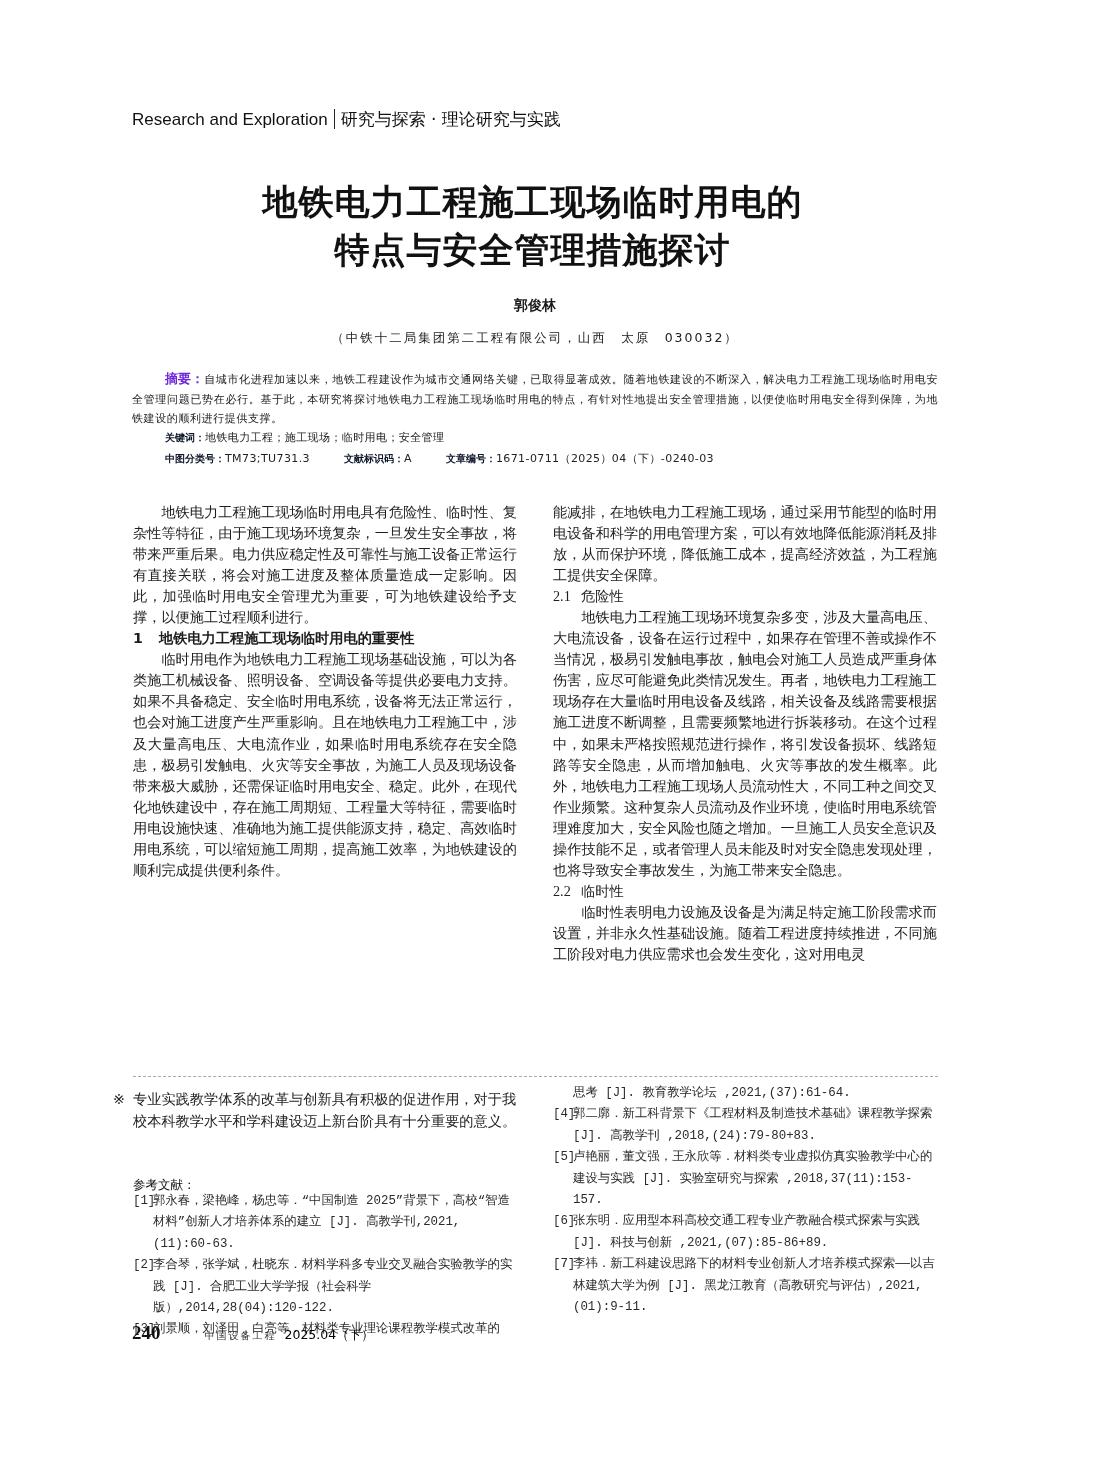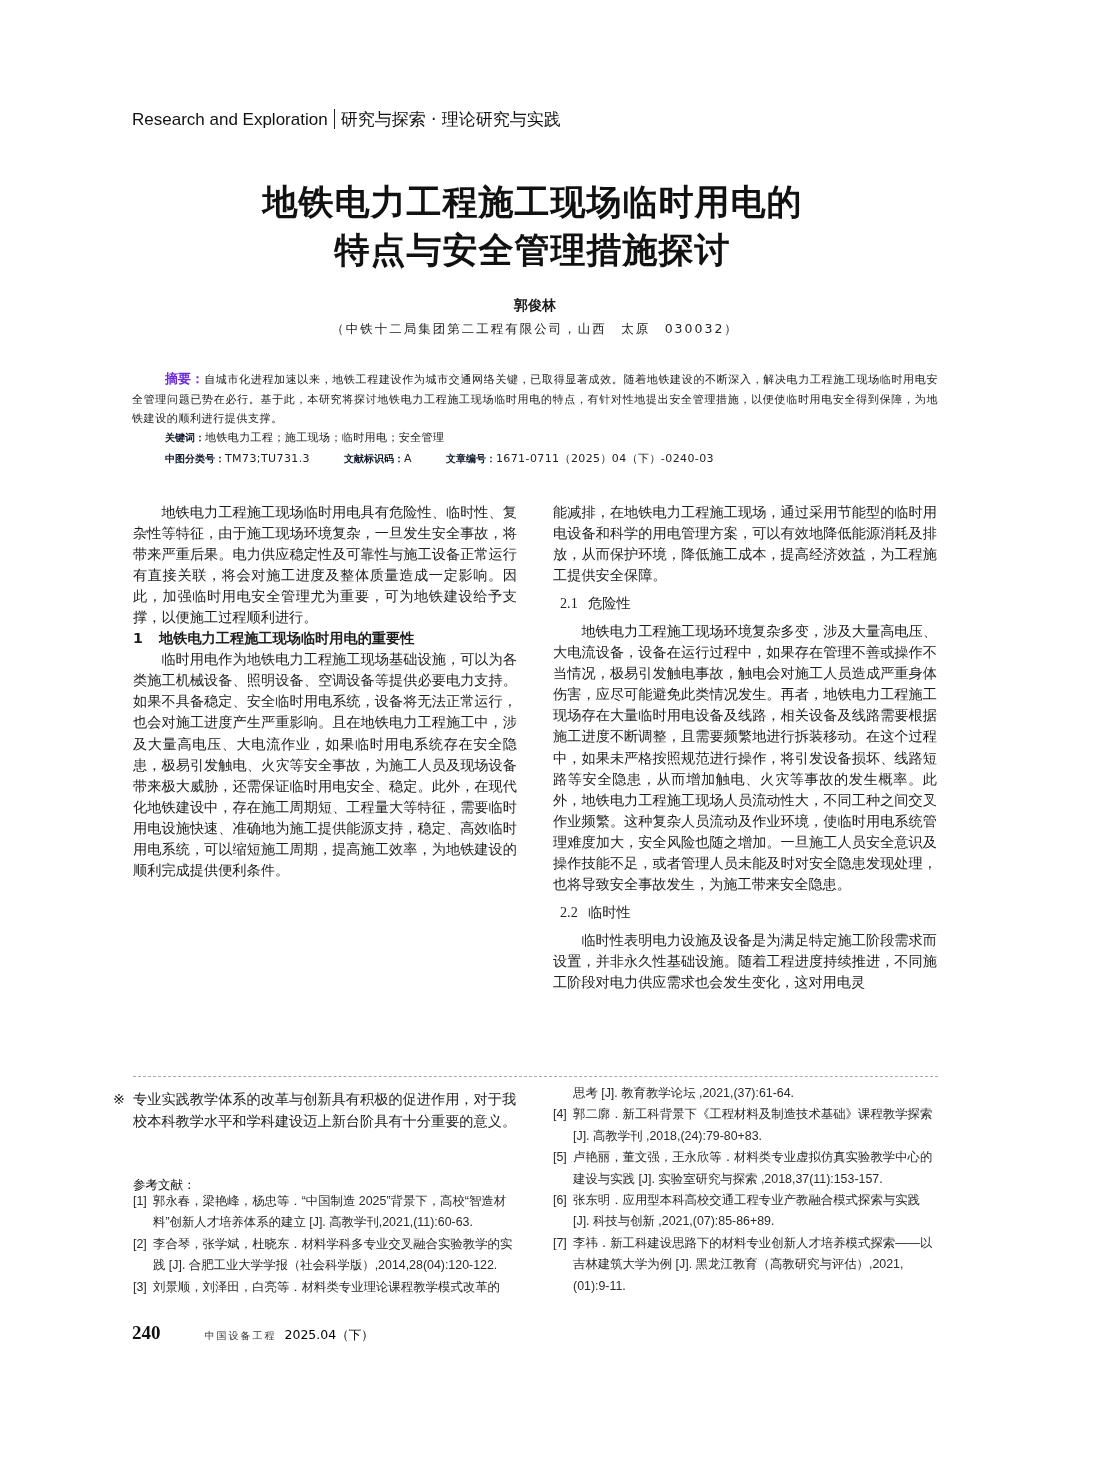--- a/index.html
+++ b/index.html
@@ -9,48 +9,48 @@
 
   .header-line { left: 132px; top: 108px; font-size: 17px; color: #111; white-space: nowrap; letter-spacing: 0; }
   .header-line .en { font-family: "Liberation Sans", sans-serif; }
   .header-line .bar { display: inline-block; width: 1px; height: 20px; background: #222; margin: 0 6px -4px 6px; }
 
   .title { left: 0; width: 1115px; text-align: center; font-weight: bold; font-size: 35px; color: #111; line-height: 52px; letter-spacing: 1px; }
   .title.l1 { top: 176px; left: -25px; }
   .title.l2 { top: 224px; left: -25px; }
 
   .author { top: 297px; left: 0; width: 1070px; text-align: center; font-size: 14px; font-weight: bold; }
-  .affil { top: 321px; left: 0; width: 1070px; text-align: center; font-size: 12.5px; letter-spacing: 2px; color: #222; }
+  .affil { top: 330px; left: 0; width: 1070px; text-align: center; font-size: 12.5px; letter-spacing: 2px; color: #222; }
 
   .abstract { left: 132px; top: 369px; width: 806px; font-size: 11px; line-height: 19.5px; color: #222; letter-spacing: 0.6px; text-align: justify; }
   .abstract .lbl { font-weight: bold; font-size: 13px; letter-spacing: 0; color: #6d28d9; padding-left: 33px; }
   .meta { left: 165px; font-size: 11px; color: #222; letter-spacing: 0.4px; white-space: nowrap; }
   .meta .lbl { font-weight: bold; font-size: 10px; letter-spacing: 0; color: #0f172a; }
   .meta.kw { top: 430px; }
   .meta.cls { top: 451px; }
   .meta .gap { display: inline-block; width: 34px; }
 
   .col { width: 384px; font-size: 14.2px; line-height: 21.05px; color: #1e1e1e; text-align: justify; }
   .col.left { left: 133px; top: 502px; }
   .col.right { left: 553px; top: 502px; }
   .col p { margin: 0; text-indent: 2em; }
   .col p.noind { text-indent: 0; }
   .col .h1 { font-weight: bold; text-indent: 0; margin: 0; }
   .col .h1 .num { display: inline-block; width: 26px; }
-  .col .h2 { text-indent: 0; margin: 7px; font-weight: normal; }
+  .col .h2 { text-indent: 0; margin: 0; font-weight: normal; }
   .col .h2 .num { display: inline-block; width: 28px; font-family: "Liberation Serif", serif; }
 
   .divider { left: 133px; top: 1076px; width: 805px; border-top: 1px dashed #aaa; height: 0; }
 
   .note { left: 113px; top: 1089px; width: 410px; font-size: 14.2px; line-height: 21.5px; color: #222; }
   .note .mark { position: absolute; left: 0; top: 0; }
   .note .txt { margin-left: 20px; display: block; }
 
   .refs-title { left: 133px; top: 1177px; font-size: 12.5px; font-weight: normal; color: #111; }
-  .refs { font-size: 12.4px; line-height: 21.4px; color: #2a2a2a; font-family: Liberation Sans, sans-serif; }
+  .refs { font-size: 12.4px; line-height: 21.4px; color: #2a2a2a; font-family: Liberation Mono, monospace; }
   .refs.left { left: 133px; top: 1191px; width: 385px; }
   .refs.right { left: 553px; top: 1083px; width: 385px; }
   .ref { position: relative; padding-left: 20px; }
   .ref .rn { position: absolute; left: 0; top: 0; }
 
   .footer { left: 132px; top: 1322px; white-space: nowrap; }
   .footer .pg { font-family: "Liberation Serif", serif; font-weight: bold; font-size: 19px; color: #111; }
   .footer .jn { font-size: 10px; color: #333; margin-left: 44px; letter-spacing: 2px; }
   .footer .dt { font-size: 12.5px; color: #000000; margin-left: 8px; }
 </style>

